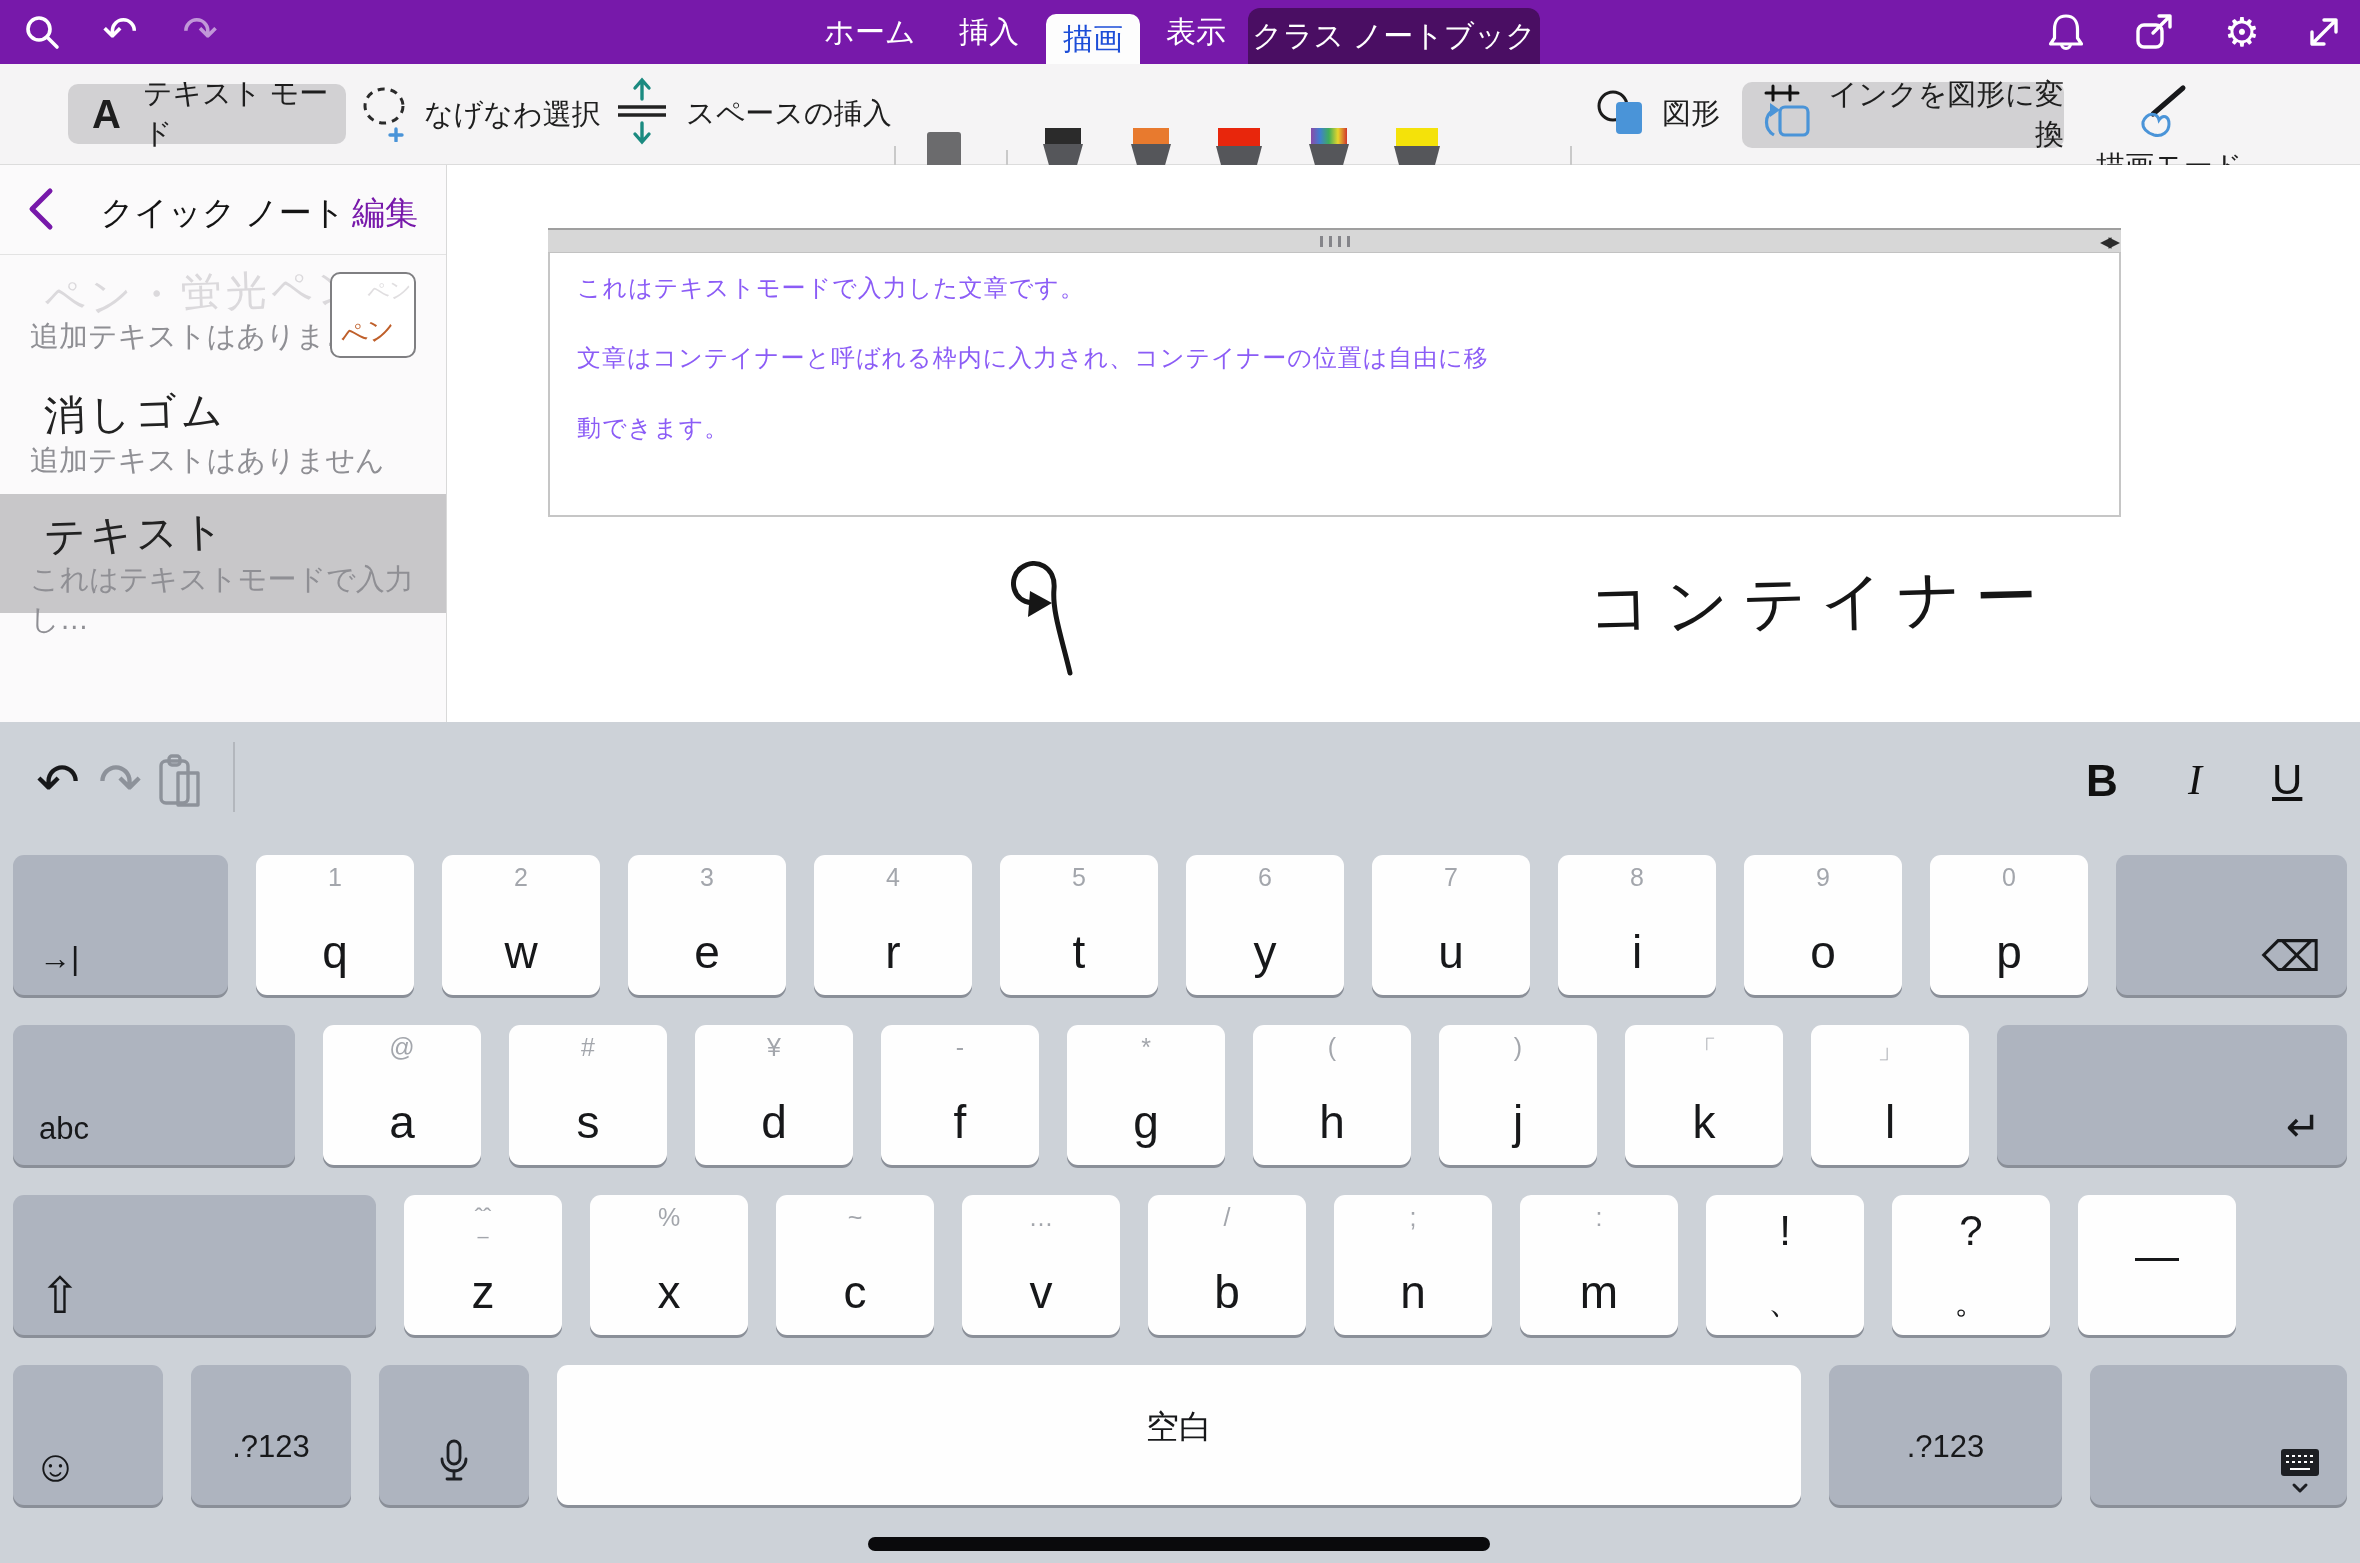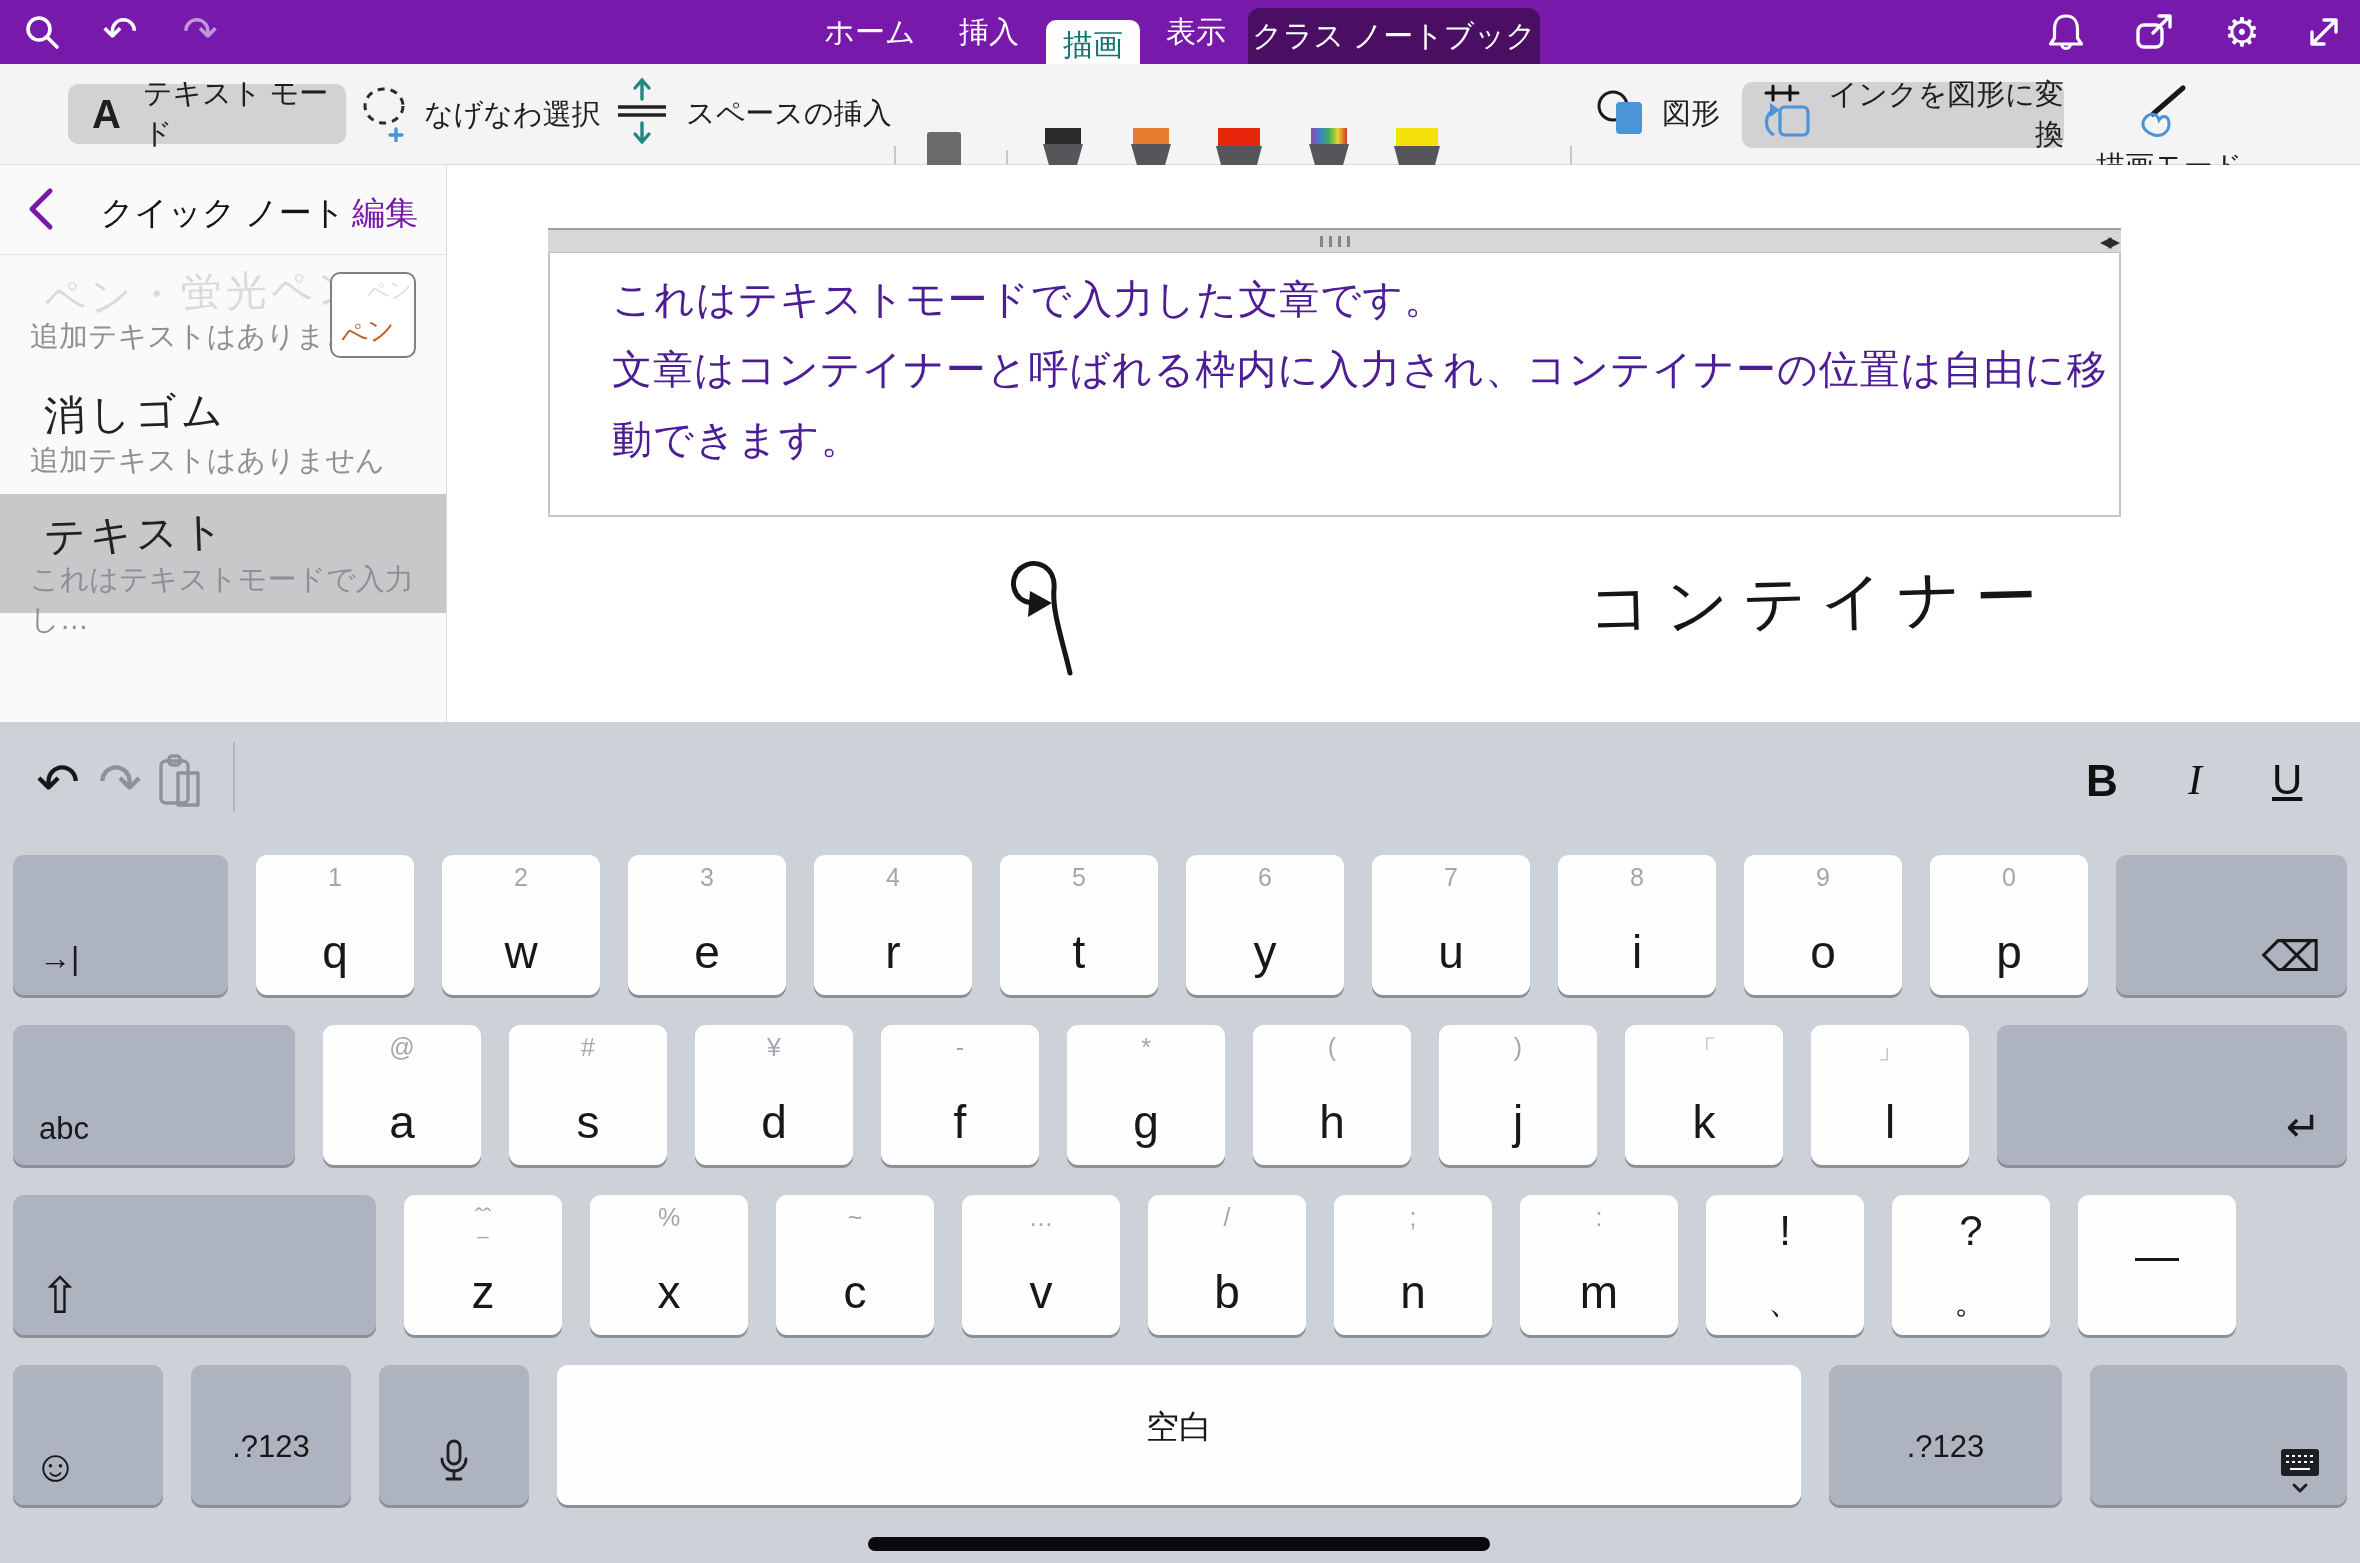--- a/index.html
+++ b/index.html
@@ -3,21 +3,21 @@
 <meta charset="utf-8">
 <style>
   html,body{margin:0;padding:0;background:#000;}
   #app{position:relative;width:2360px;height:1563px;background:#ffffff;overflow:hidden;
        font-family:"Liberation Sans",sans-serif;-webkit-font-smoothing:antialiased;}
   
   .topbar{position:absolute;left:0;top:0;width:2360px;height:64px;background:#7719aa;}
   .tb-icon{position:absolute;top:10px;width:44px;height:44px;display:flex;align-items:center;justify-content:center;color:#fff;}
   .tb-glyph{font-size:42px;color:#fff;line-height:1;}
   .tab{position:absolute;top:0;height:64px;line-height:64px;text-align:center;color:#fff;font-size:30px;}
-  .tab.active{top:20px;height:50px;line-height:50px;background:#fdfdfd;color:#0f766e;border-radius:10px 10px 0 0;}
+  .tab.active{top:14px;height:50px;line-height:50px;background:#fdfdfd;color:#1d4ed8;border-radius:10px 10px 0 0;}
   .tab.dark{top:8px;height:56px;line-height:56px;background:#4a0e63;border-radius:12px 12px 0 0;}
   
   .ribbon{position:absolute;left:0;top:64px;width:2360px;height:101px;background:#f5f4f5;border-bottom:1px solid #dcdcdc;box-sizing:border-box;}
   .rb-btn{position:absolute;display:flex;align-items:center;color:#1e1e1e;font-size:29px;}
   .rb-selected{background:#d2d1d3;border-radius:10px;}
   .vdiv{position:absolute;width:2px;background:#c9c9c9;}
   .plus{position:absolute;font-size:58px;color:#111;font-weight:300;line-height:1;}
   
   .sidebar{position:absolute;left:0;top:165px;width:447px;height:557px;background:#fbfafb;border-right:1px solid #d9d9d9;box-sizing:border-box;}
   .sb-header{position:absolute;left:0;top:0;width:100%;height:90px;border-bottom:1px solid #e3e3e3;box-sizing:border-box;}
@@ -31,21 +31,21 @@
   .sb-item-sub{position:absolute;left:30px;top:62px;font-size:29px;color:#8f8f94;}
   .thumb{position:absolute;right:30px;top:17px;width:86px;height:86px;border:2px solid #7f7f82;border-radius:10px;background:#fff;box-sizing:border-box;overflow:hidden;}
   .thumb-top{position:absolute;right:2px;top:2px;font-size:22px;color:#e0dee0;transform:rotate(-6deg);}
   .thumb-bottom{position:absolute;left:8px;top:40px;font-size:27px;color:#bf5f2a;transform:rotate(-10deg);}
   
   .canvas{position:absolute;left:448px;top:165px;width:1912px;height:557px;background:#fff;}
   .container-box{position:absolute;left:100px;top:63px;width:1573px;height:289px;border:2px solid #c6c6c6;border-top:none;box-sizing:border-box;background:#fff;}
   .container-header{position:absolute;left:-2px;top:0;width:1573px;height:25px;background:#d7d7d7;border-top:2px solid #9f9f9f;border-bottom:1px solid #c2c2c2;box-sizing:border-box;display:flex;align-items:center;justify-content:center;gap:6px;}
   .grip-bar{width:3px;height:11px;background:#85858a;}
   .resize-handle{position:absolute;right:4px;top:3px;font-size:15px;color:#2c2c2c;letter-spacing:-3px;}
-  .note-line{position:absolute;left:27px;font-size:40px;color:#4c1d95;white-space:nowrap;letter-spacing:1px;margin-left:35px;}
+  .note-line{position:absolute;left:27px;font-size:24px;color:#8b5cf6;white-space:nowrap;letter-spacing:1px;}
   .hw-text{position:absolute;left:1140px;top:395px;font-size:62px;color:#161616;transform:rotate(-1.5deg);letter-spacing:14px;white-space:nowrap;}
   
   .accessory{position:absolute;left:0;top:722px;width:2360px;height:123px;background:#cdd2d8;}
   .acc-icon{position:absolute;top:30px;width:56px;height:60px;display:flex;align-items:center;justify-content:center;}
   .acc-glyph{font-size:52px;line-height:1;}
   .fmt{position:absolute;top:34px;font-size:44px;color:#111;}
   .keyboard{position:absolute;left:0;top:845px;width:2360px;height:718px;background:#cdd2d8;}
   #kb-rows{position:absolute;left:0;top:10px;width:2360px;}
   .kb-row{display:flex;gap:28px;padding:0 13px;margin-bottom:30px;}
   .key{position:relative;height:140px;background:#fefefe;border-radius:11px;box-shadow:0 3px 0 #8a8f98;flex:0 0 auto;box-sizing:border-box;}

